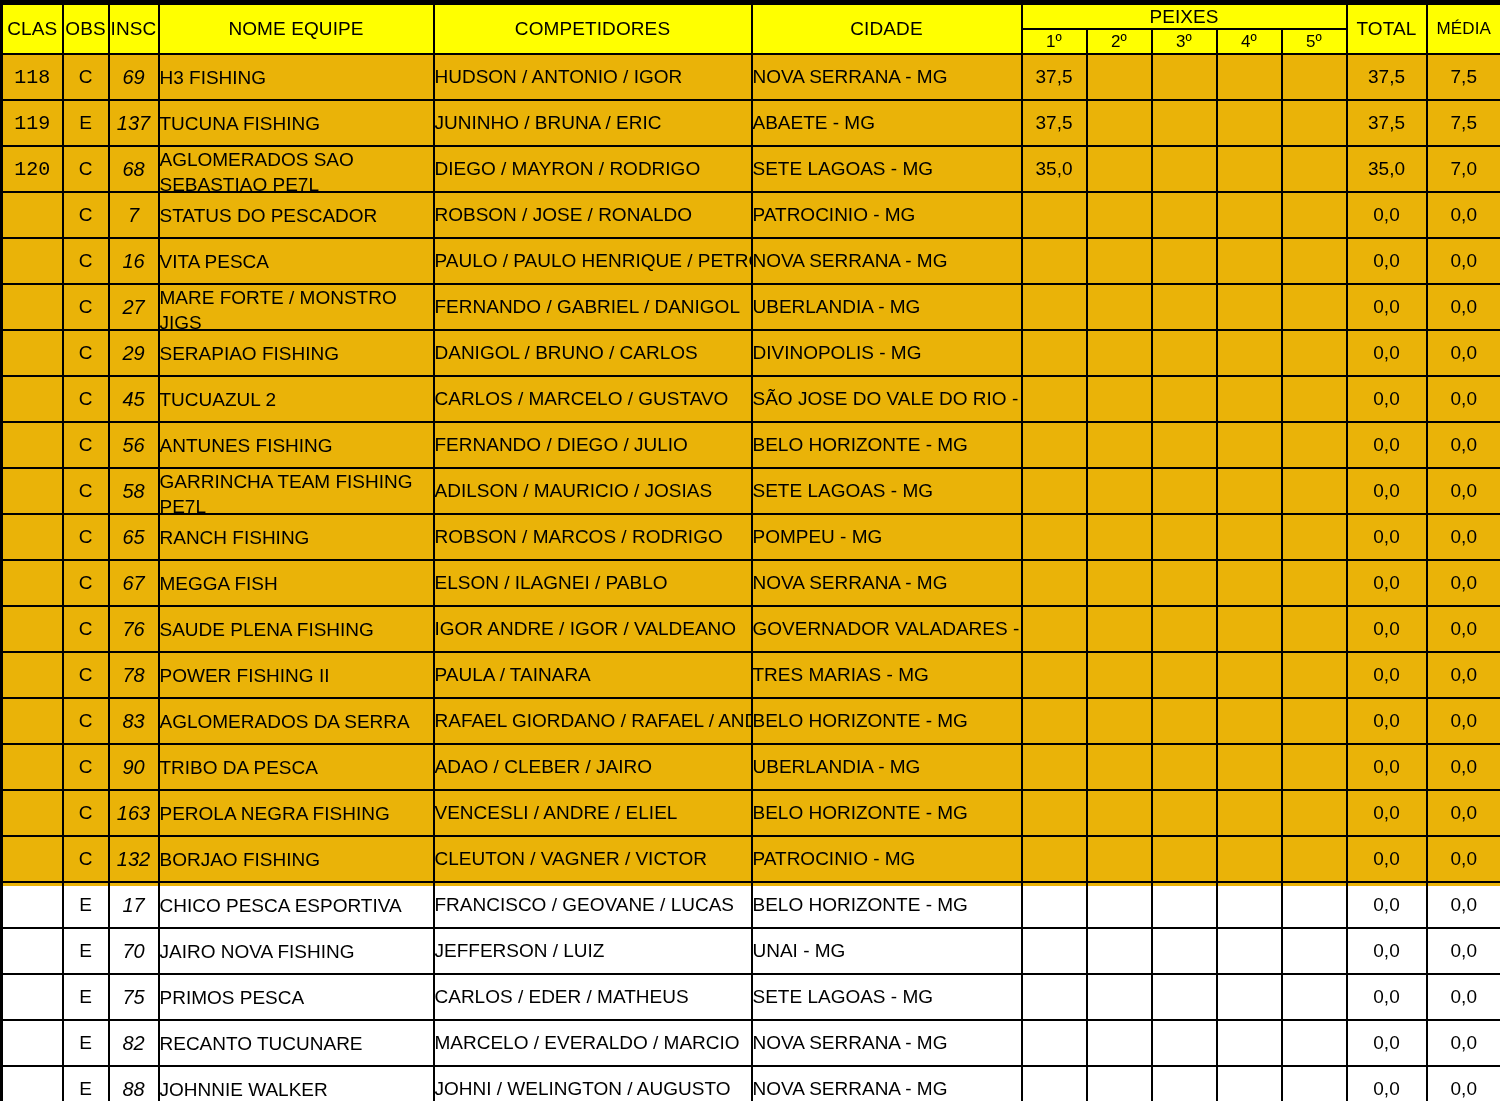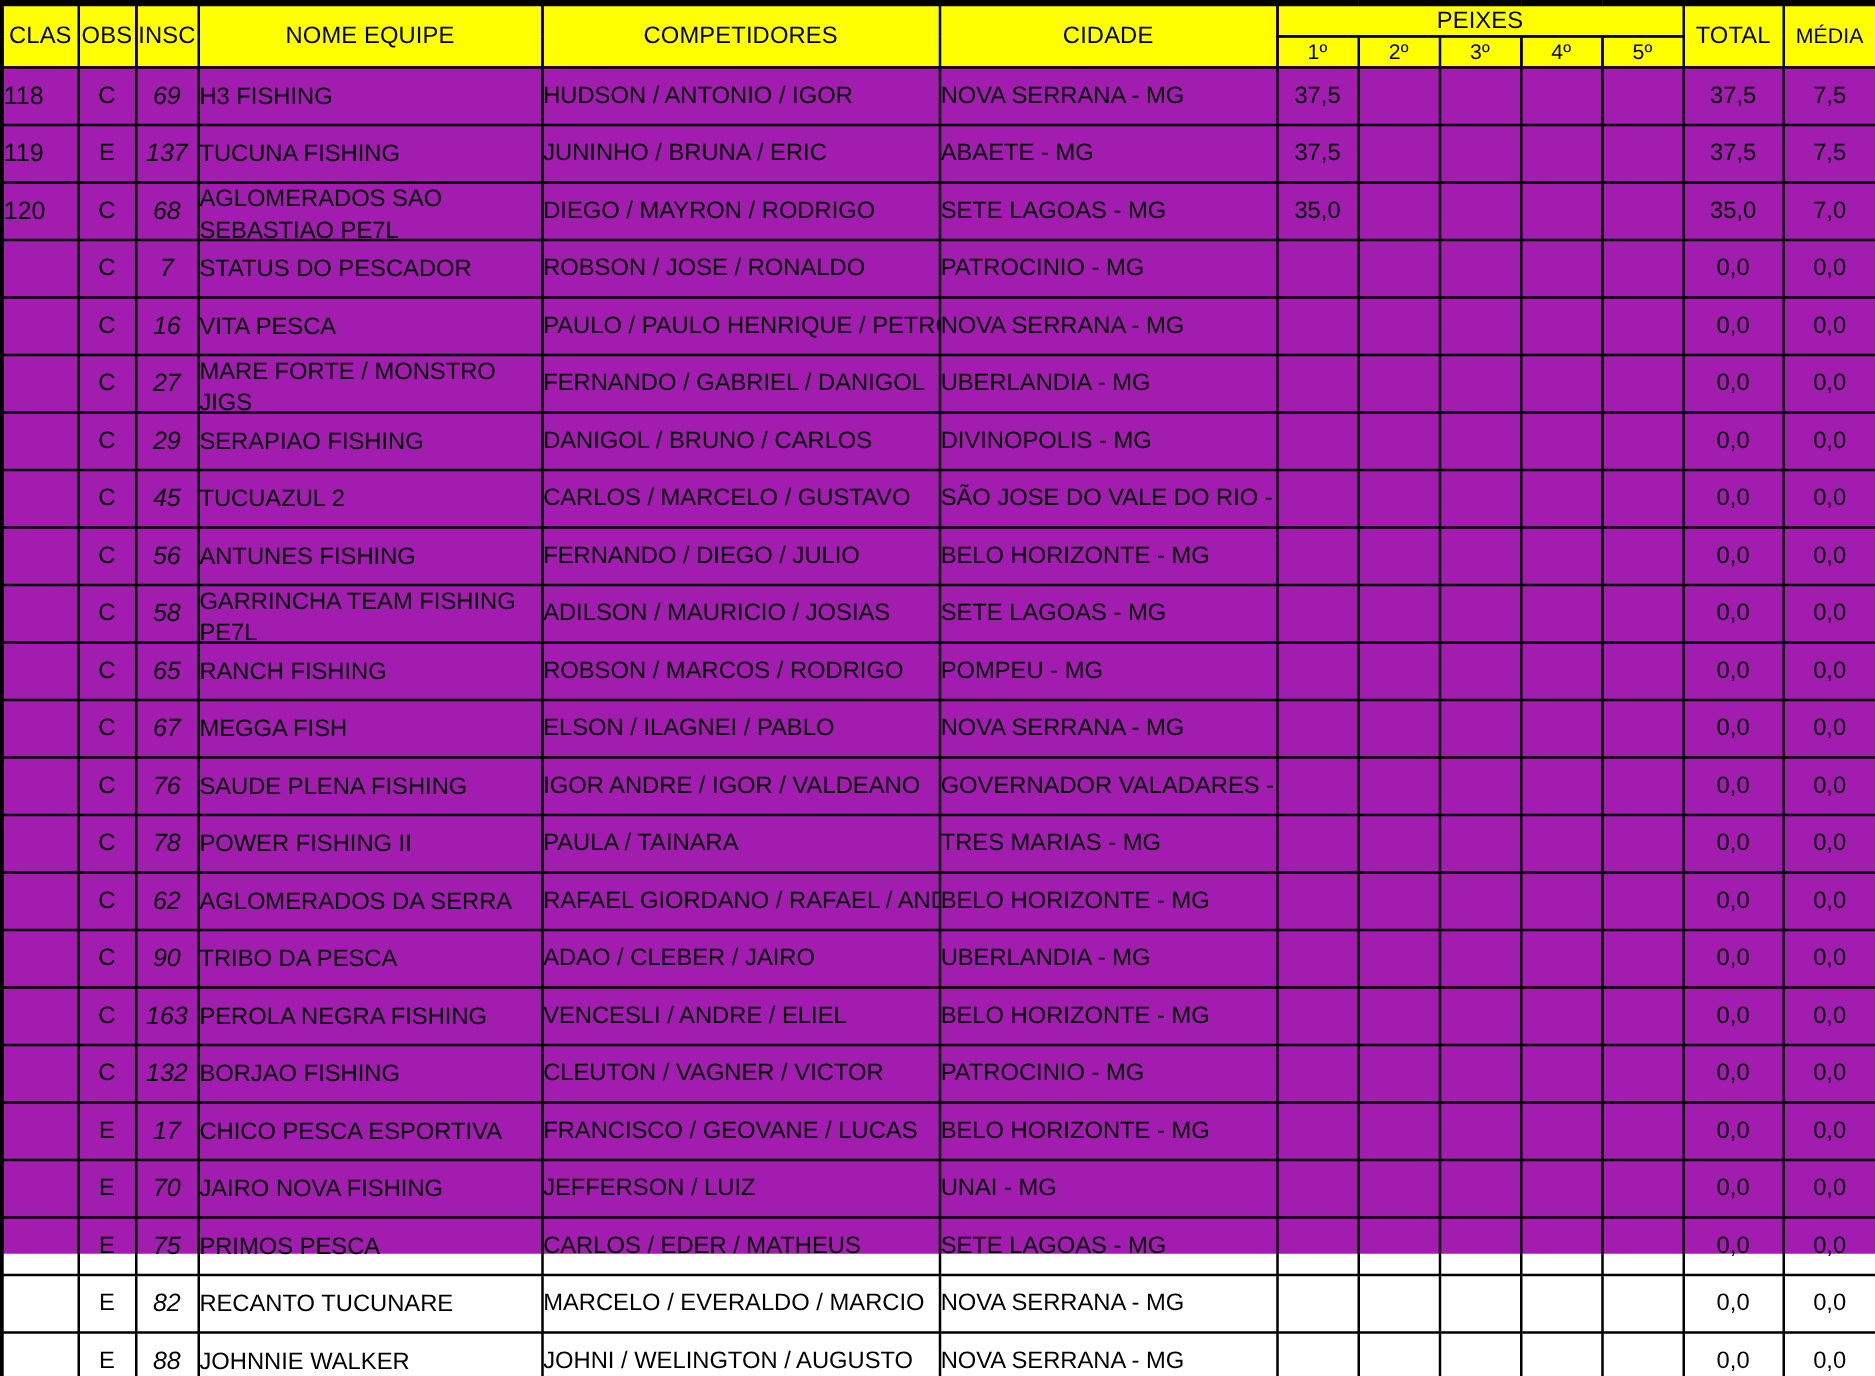--- a/index.html
+++ b/index.html
@@ -9,23 +9,23 @@
   }
   body {
     width: 1500px;
     height: 1101px;
     font-family: "Liberation Sans", sans-serif;
     overflow: hidden;
   }
   #sheet {
     position: relative;
     width: 1500px;
-    height: 1003px;
+    height: 886px;
     box-sizing: border-box;
-    background: #a21caf;
+    background: #eab308;
   }
   table.grid {
     border-collapse: collapse;
     table-layout: fixed;
     width: 1500px;
     border-top: 5px solid #000;
     border-left: 3px solid #000;
     border-right: 3px solid #000;
     border-bottom: 4px solid #000;
   }
@@ -57,22 +57,24 @@
   
   tr.datarow { height: 44px; }
   td.cell {
     height: 44px;
     font-size: 19px;
     color: #000;
     white-space: nowrap;
     overflow: hidden;
   }
   td.c-clas {
+    text-align: center;
     font-weight: bold;
     font-size: 20px;
+    font-family: Liberation Mono, monospace;
   }
   td.c-obs {
     text-align: center;
     font-size: 19px;
   }
   td.c-insc {
     text-align: center;
     font-weight: bold;
     font-size: 20px;
     font-style: italic;
@@ -374,21 +376,21 @@
           <td class="cell c-fish"></td>
           <td class="cell c-fish"></td>
           <td class="cell c-fish"></td>
           <td class="cell c-fish"></td>
           <td class="cell c-total">0,0</td>
           <td class="cell c-media">0,0</td>
         </tr>
         <tr class="datarow">
           <td class="cell c-clas"></td>
           <td class="cell c-obs">C</td>
-          <td class="cell c-insc">62</td>
+          <td class="cell c-insc">83</td>
           <td class="cell c-team">
             <span class="wrapbox">AGLOMERADOS DA SERRA</span>
           </td>
           <td class="cell c-comp">RAFAEL GIORDANO / RAFAEL / ANDRE</td>
           <td class="cell c-city">BELO HORIZONTE - MG</td>
           <td class="cell c-fish"></td>
           <td class="cell c-fish"></td>
           <td class="cell c-fish"></td>
           <td class="cell c-fish"></td>
           <td class="cell c-fish"></td>

